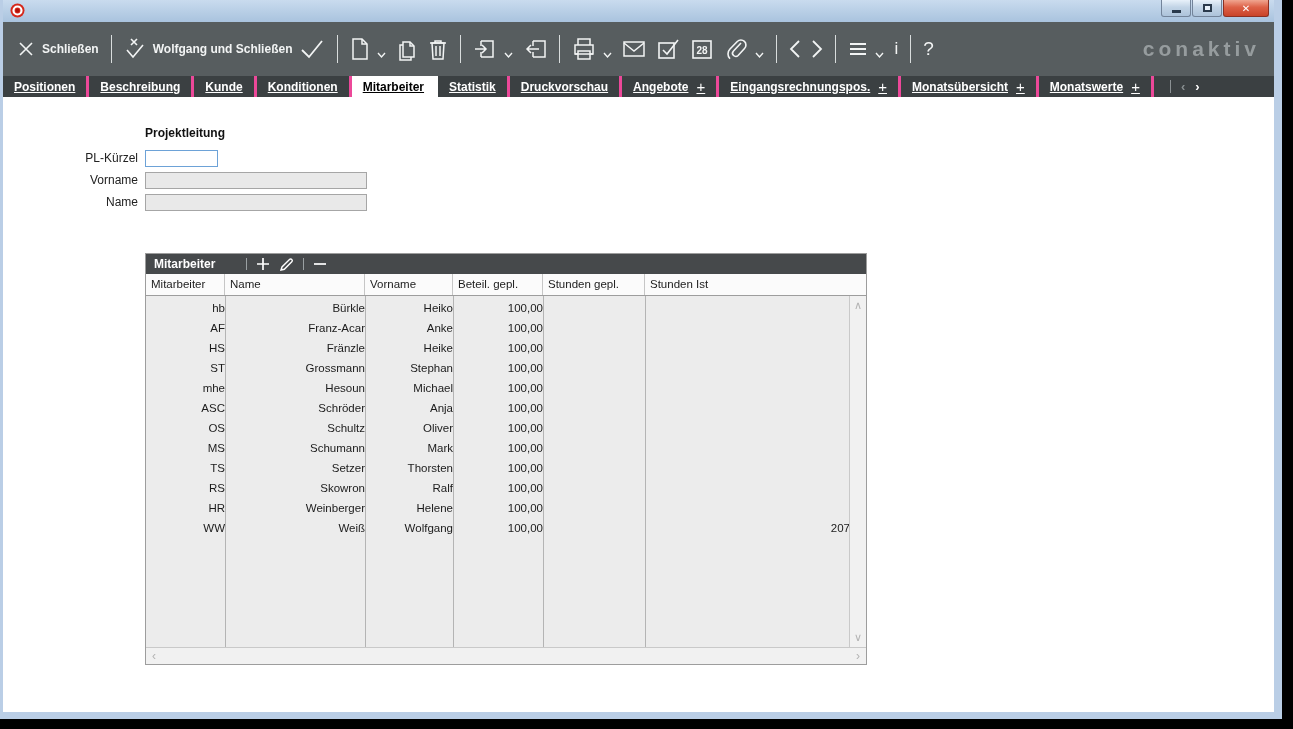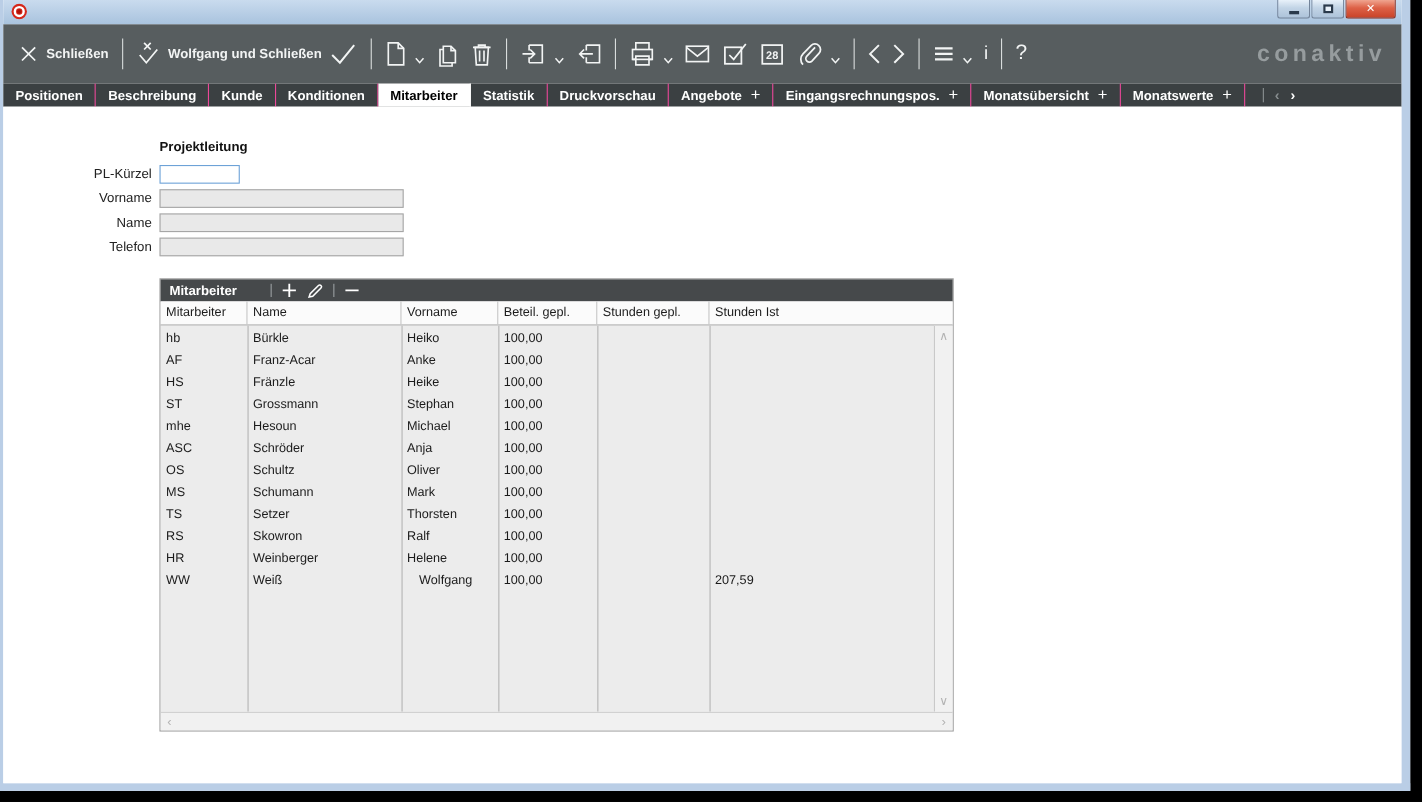--- a/index.html
+++ b/index.html
@@ -35,22 +35,22 @@
   .tb-label { font-weight:bold; font-size:12px; white-space:nowrap; }
   .tb-btn { display:flex; align-items:center; gap:7px; cursor:default; }
   .dd { margin-top:12px; }
   .logo { margin-left:auto; font-size:21px; letter-spacing:4px; color:#969c9e;
           font-weight:bold; text-transform:lowercase; }
   svg.ic { display:block; }
 
   
   .tabbar { height:21px; background:#3b4042; display:flex; align-items:stretch; }
   .tab { display:flex; align-items:center; padding:0 11px; font-size:12px;
-         font-weight:bold; color:#fff; border-right:1px solid #ec4899;
-         white-space:nowrap; }
+         font-weight:bold; color:#fff; border-right:3px solid #ec4899;
+         white-space:nowrap;text-decoration:underline; }
   .tab.active { background:#fff; color:#000; border-right-color:#fff; }
   .tab .plus { margin-left:8px; font-size:15px; font-weight:normal; }
   .tab-nav { margin-left:6px; display:flex; align-items:center; gap:10px;
              padding:0 10px; }
   .tab-nav .bar { width:1px; height:13px; background:#8b9193; }
   .tab-nav .arr { font-size:13px; font-weight:bold; }
   .arr.dim { color:#888e90; }
   .arr.lit { color:#fff; }
 
   
@@ -72,21 +72,21 @@
                  align-items:center; padding:0 8px; gap:9px; }
   .panel-title .t { font-size:12px; font-weight:bold; margin-right:22px; }
   .pt-sep { width:1px; height:12px; background:#9aa0a2; }
   .pt-ic { display:flex; align-items:center; }
   .thead { height:22px; background:#fbfbfb; border-bottom:1px solid #9d9d9d;
            display:flex; font-size:11.5px; color:#1c1c1c; }
   .th { padding:4px 0 0 5px; border-right:1px solid #c6c6c6; overflow:hidden;
         white-space:nowrap; }
   .tbody { position:relative; height:351px; background:#ececec; overflow:hidden; }
   .col-sep { position:absolute; top:0; bottom:0; width:1px; background:#b4b4b4; }
-  .rows { position:absolute; left:0; top:3px; right:0; }
+  .rows { position:absolute; left:0; top:3px; right:0;text-align:right; }
   .tr { display:flex; height:20px; font-size:11.5px; color:#1b1b1b; }
   .td { padding:3px 0 0 5px; white-space:nowrap; overflow:hidden; }
   .vscroll { position:absolute; right:0; top:0; bottom:0; width:17px;
              background:#f1f1f1; border-left:1px solid #c9c9c9;
              display:flex; flex-direction:column; justify-content:space-between;
              align-items:center; color:#b3b3b3; font-size:11px; }
   .vscroll span { padding:3px 0; }
   .hscroll { height:17px; background:#f1f1f1; border-top:1px solid #c9c9c9;
              display:flex; justify-content:space-between; align-items:center;
              padding:0 6px; color:#b3b3b3; font-size:12px; }
@@ -302,24 +302,20 @@
         <div class="form-row">
           <div class="form-label">PL-Kürzel</div>
           <div class="inp focus"></div>
         </div>
         <div class="form-row">
           <div class="form-label">Vorname</div>
           <div class="inp disabled"></div>
         </div>
         <div class="form-row">
           <div class="form-label">Name</div>
-          <div class="inp disabled"></div>
-        </div>
-        <div class="form-row">
-          <div class="form-label">Telefon</div>
           <div class="inp disabled"></div>
         </div>
       </div>
 
     <div class="panel">
       <div class="panel-title">
         <span class="t">Mitarbeiter</span>
         <span class="pt-sep"></span>
         <span class="pt-ic">
           <svg width="14" height="14" viewBox="0 0 14 14" stroke="#fff" stroke-width="1.7" fill="none">

